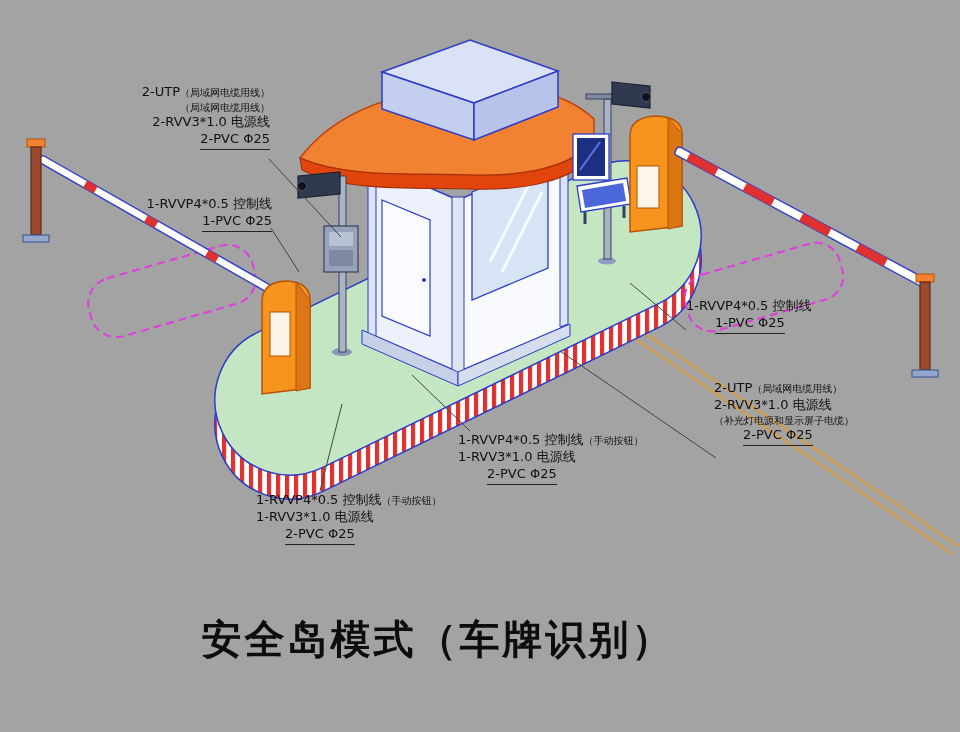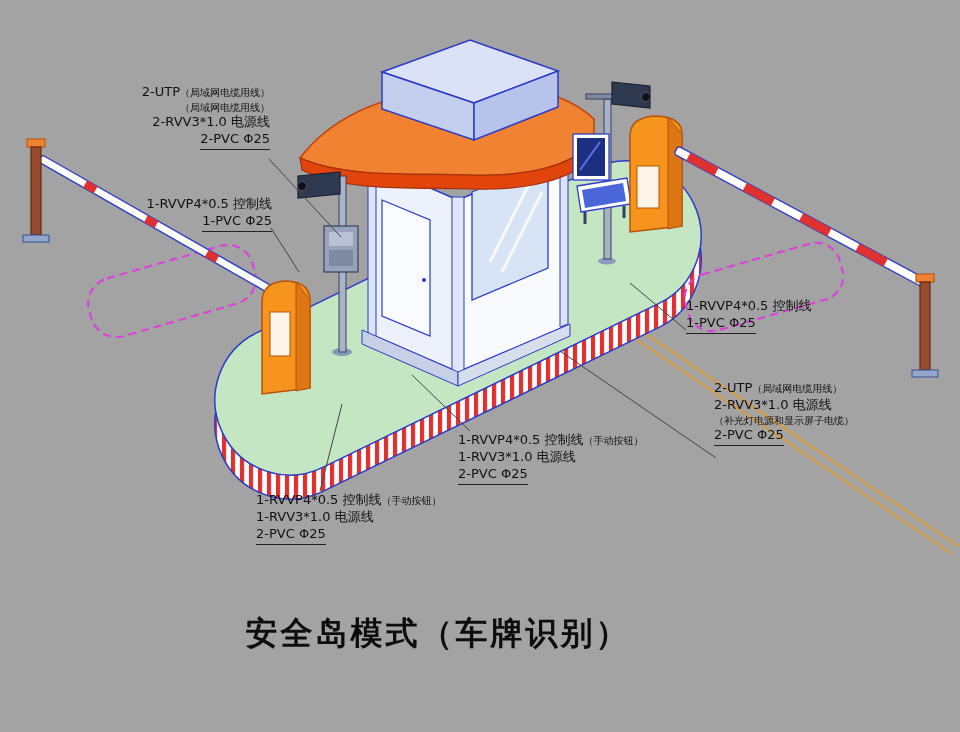--- a/index.html
+++ b/index.html
@@ -2,24 +2,24 @@
 <html><head>
 <meta charset="utf-8">
 <style>
   html,body{margin:0;padding:0;background:#ffffff;}
   body{font-family:"DejaVu Sans","Liberation Sans",sans-serif;}
   .stage{position:relative;width:960px;height:732px;background:#a3a3a3;overflow:hidden;}
   svg{position:absolute;left:0;top:0;}
   .ann{position:absolute;font-size:13px;color:#111;line-height:1.3;}
   .ann .ln{white-space:nowrap;}
   .sm{font-size:10px;}
-  .u{border-bottom:1.6px solid #222;padding-bottom:1px;display:inline-block;}
+  .u{border-bottom:1.6px solid #222;padding-bottom:1px;display:inline-block;margin-left:29px;}
   .ra{text-align:right;}
   .title{position:absolute;left:0;top:612px;width:876px;text-align:center;
-         font-size:32px;font-weight:600;letter-spacing:3px;color:#0d0d0d;}
+         font-size:40px;font-weight:600;letter-spacing:3px;color:#0d0d0d;}
 </style>
 </head>
 <body>
 
 <div class="stage">
 
 <svg width="960" height="732" viewBox="0 0 960 732">
   <defs>
     <pattern id="islandStripes" width="9" height="30" patternUnits="userSpaceOnUse" patternTransform="rotate(26)">
       <rect width="9" height="30" fill="#ffffff"></rect>

